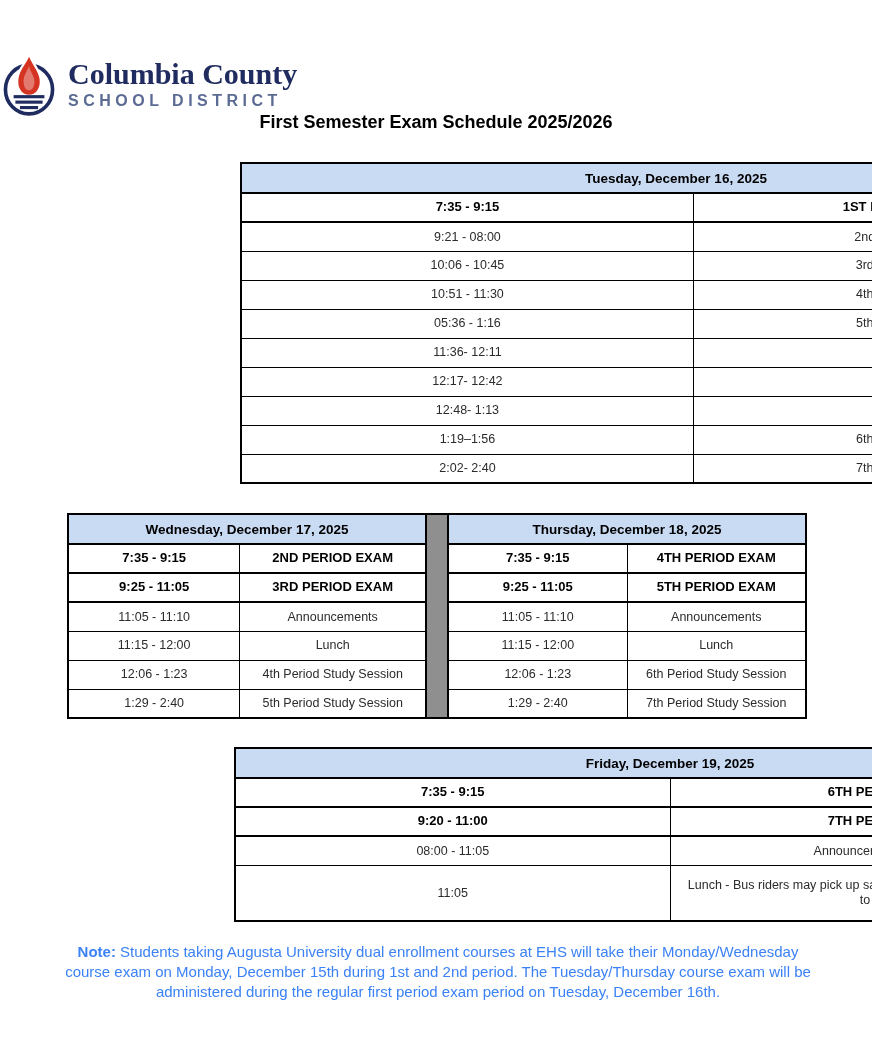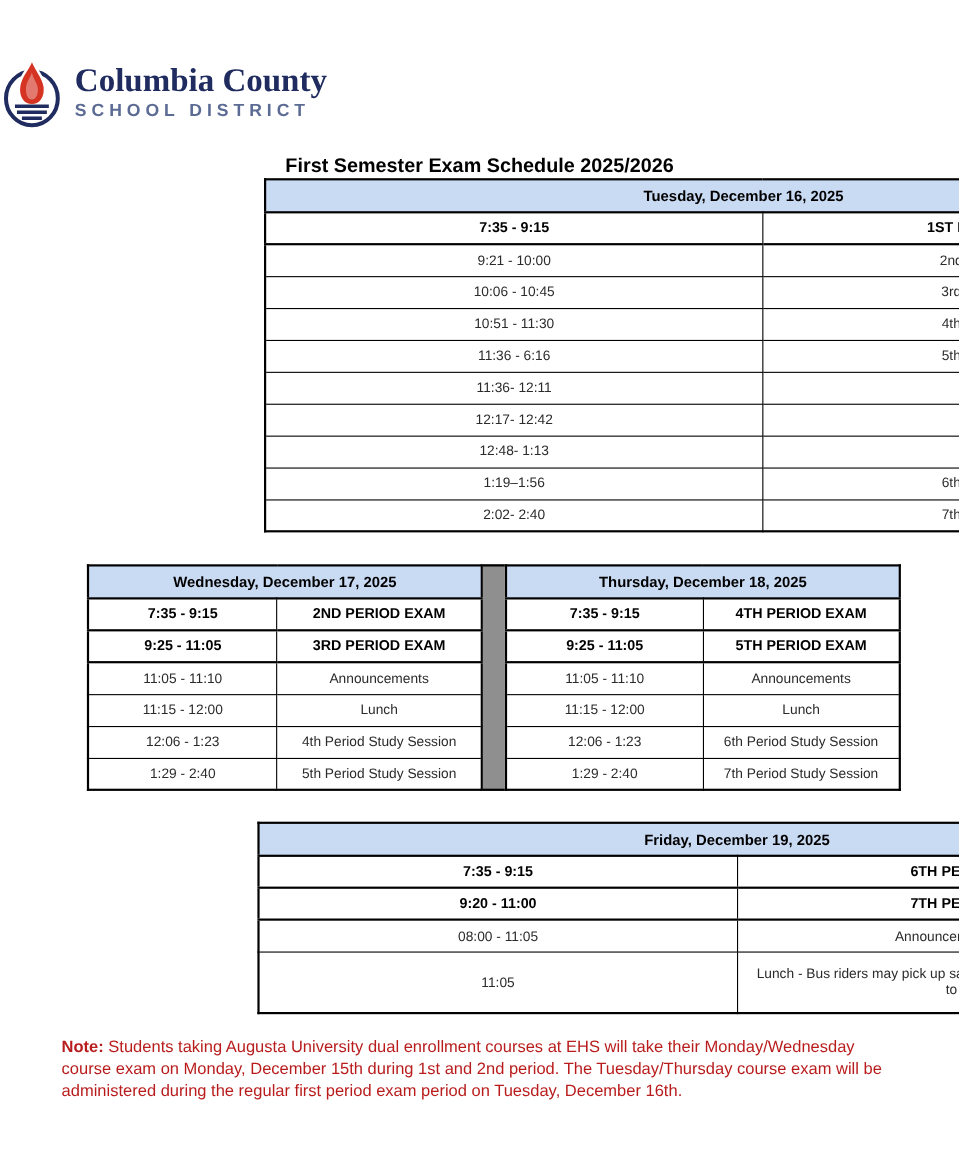--- a/index.html
+++ b/index.html
@@ -22,21 +22,21 @@
     font-family: "Liberation Serif", serif;
     font-weight: 700; font-size: 30px; color: #202C5F; line-height: 1.05;
   }
   .logo-sub {
     font-size: 16px; font-weight: 700; letter-spacing: 4.5px;
     color: #5C6B94; margin-top: 2px;
   }
 
   
   .page-title {
-    position: absolute; top: 140px; left: 0; width: 100%;
+    position: absolute; top: 112px; left: 0; width: 100%;
     text-align: center; font-size: 18px; font-weight: 700; color: #000;
   }
 
   
   table.sched {
     border-collapse: collapse;
     border: 2px solid #000;
     table-layout: fixed;
     background: #fff;
     width: 100%;
@@ -58,39 +58,39 @@
     font-weight: 700; color: #000;
     border-bottom: 2px solid #000;
     font-size: 13px;
   }
 
   .tbl-tuesday  { position: absolute; left: 240px; top: 162px; width: 367px; }
   .tbl-tuesday .col-time { width: 52%; }
 
   .midrow {
     position: absolute; left: 67px; top: 513px; width: 740px;
-    display: flex; align-items: stretch; margin-left: 12px;
+    display: flex; align-items: stretch;
   }
   .midrow .half { width: 360px; flex: 0 0 auto; }
   .gray-divider {
     width: 20px; flex: 0 0 auto;
     background: #8F8F8F;
     border-top: 2px solid #000; border-bottom: 2px solid #000;
   }
   .tbl-wednesday .col-time { width: 48%; }
   .tbl-thursday  .col-time { width: 50%; }
 
   .tbl-friday { position: absolute; left: 234px; top: 747px; width: 387px; }
   .tbl-friday .col-time { width: 50%; }
   .tbl-friday tr.tall-row td { height: 56px; }
 
   
   .note-block {
     position: absolute; left: 56px; top: 942px; width: 764px;
-    text-align: left; font-size: 15px; color: #b91c1c; line-height: 1.32;
+    text-align: center; font-size: 15px; color: #3b82f6; line-height: 1.32;
   }
   .note-label { font-weight: 700; }
 </style>
 </head>
 <body>
 
 <div class="logo-row">
   <svg class="logo-icon" viewBox="0 0 64 72">
 
     <ellipse cx="32" cy="42" rx="26" ry="27" fill="none" stroke="#202C5F" stroke-width="4"></ellipse>
@@ -119,33 +119,33 @@
     <tr>
       <th colspan="2">Tuesday, December 16, 2025</th>
     </tr>
   </thead>
   <tbody>
       <tr class="bold-row">
         <td>7:35 - 9:15</td>
         <td>1ST PERIOD  EXAM</td>
       </tr>
       <tr>
-        <td>9:21 - 10:00</td>
+        <td>9:21 - 08:00</td>
         <td>2nd Period Class</td>
       </tr>
       <tr>
         <td>10:06 - 10:45</td>
         <td>3rd Period Class</td>
       </tr>
       <tr>
         <td>10:51 - 11:30</td>
         <td>4th Period Class</td>
       </tr>
       <tr>
-        <td>11:36 - 6:16</td>
+        <td>05:36 - 1:16</td>
         <td>5th Period Class</td>
       </tr>
       <tr>
         <td>11:36- 12:11</td>
         <td>A Lunch</td>
       </tr>
       <tr>
         <td>12:17- 12:42</td>
         <td>B Lunch</td>
       </tr>

